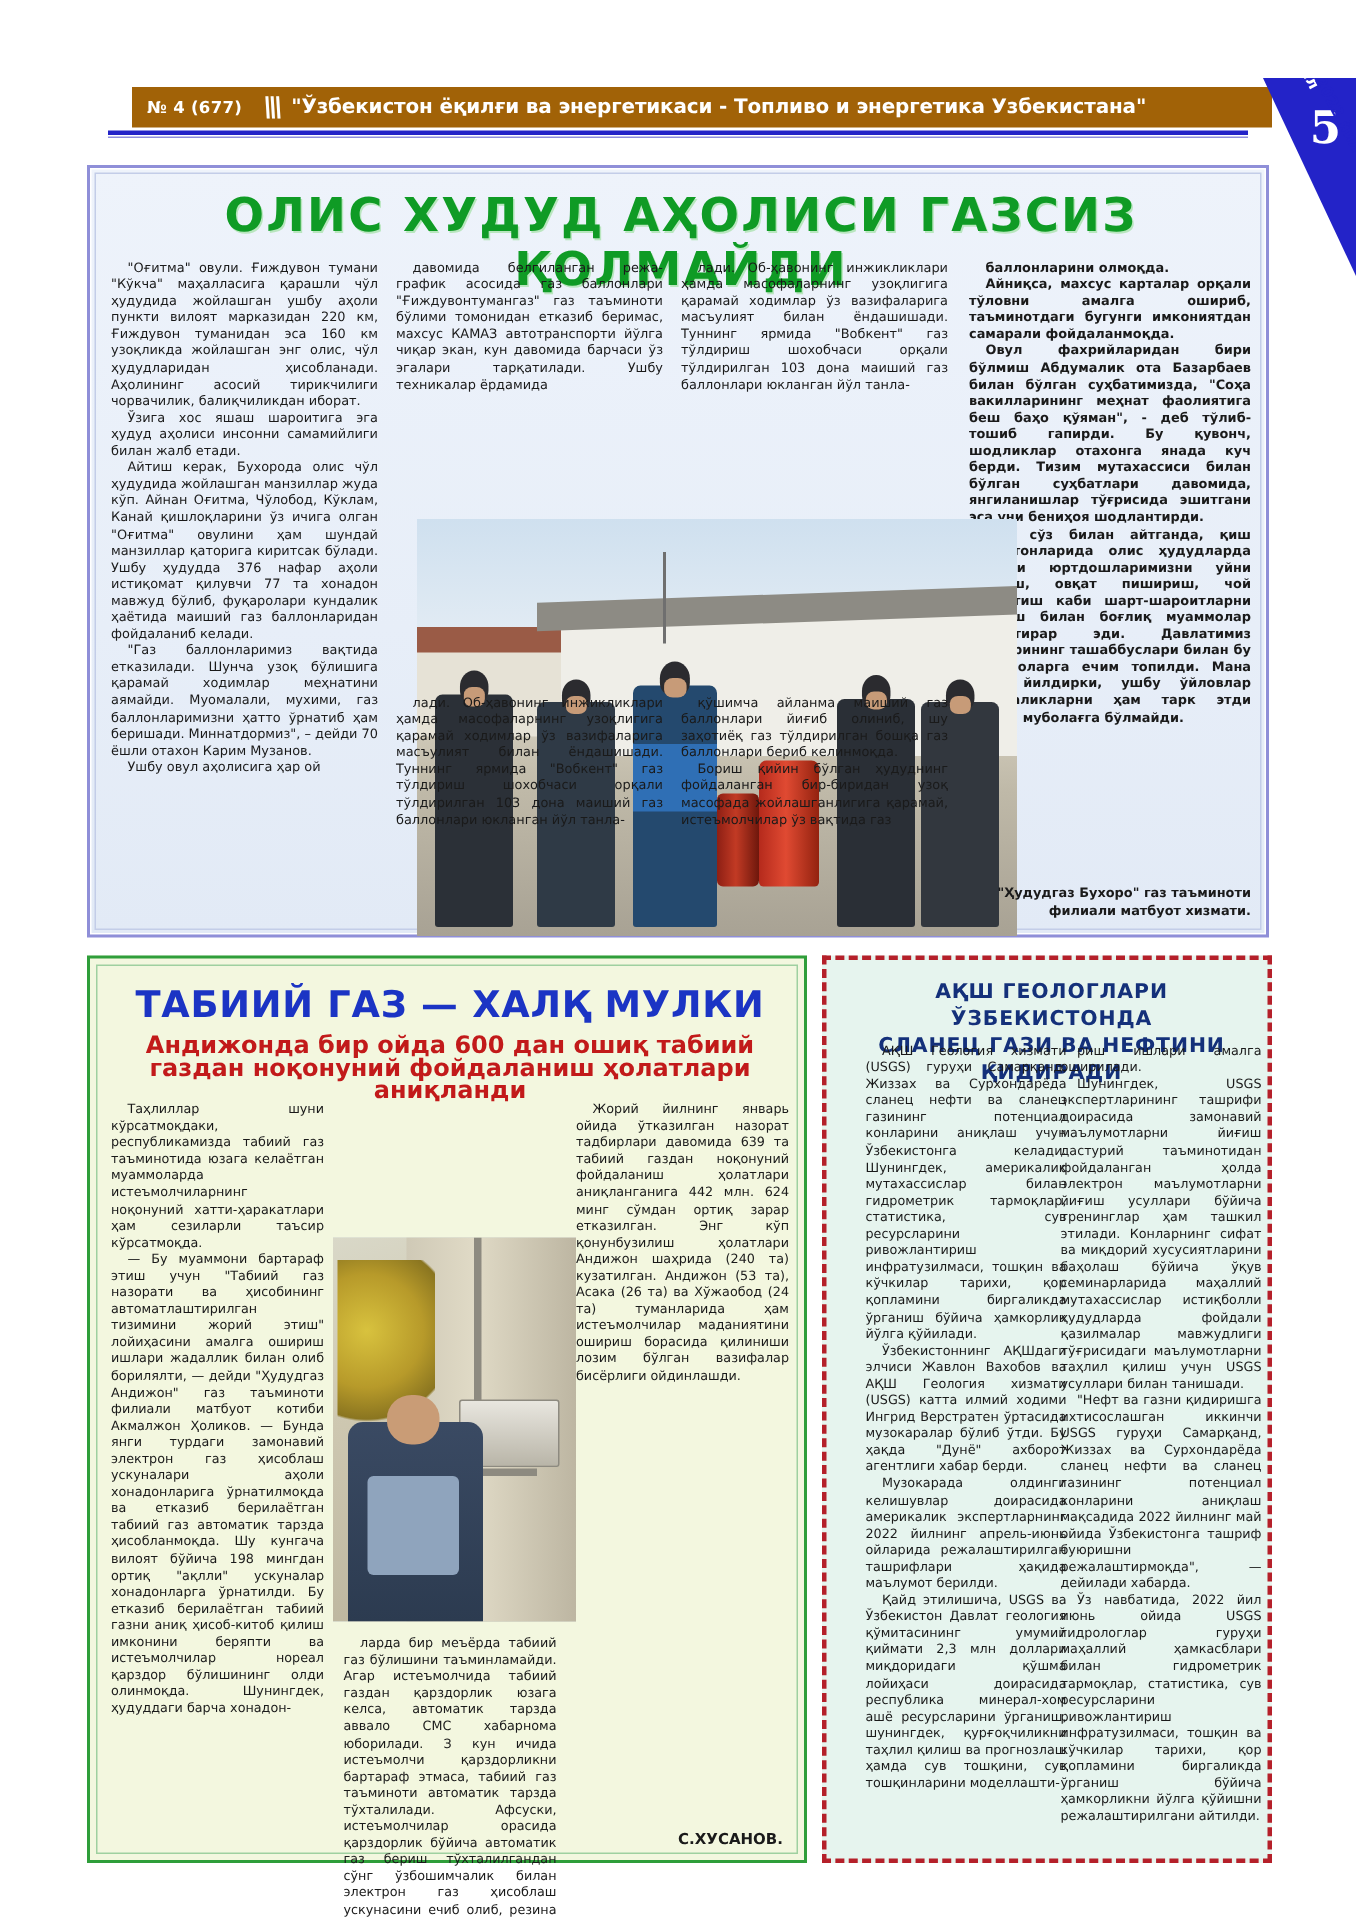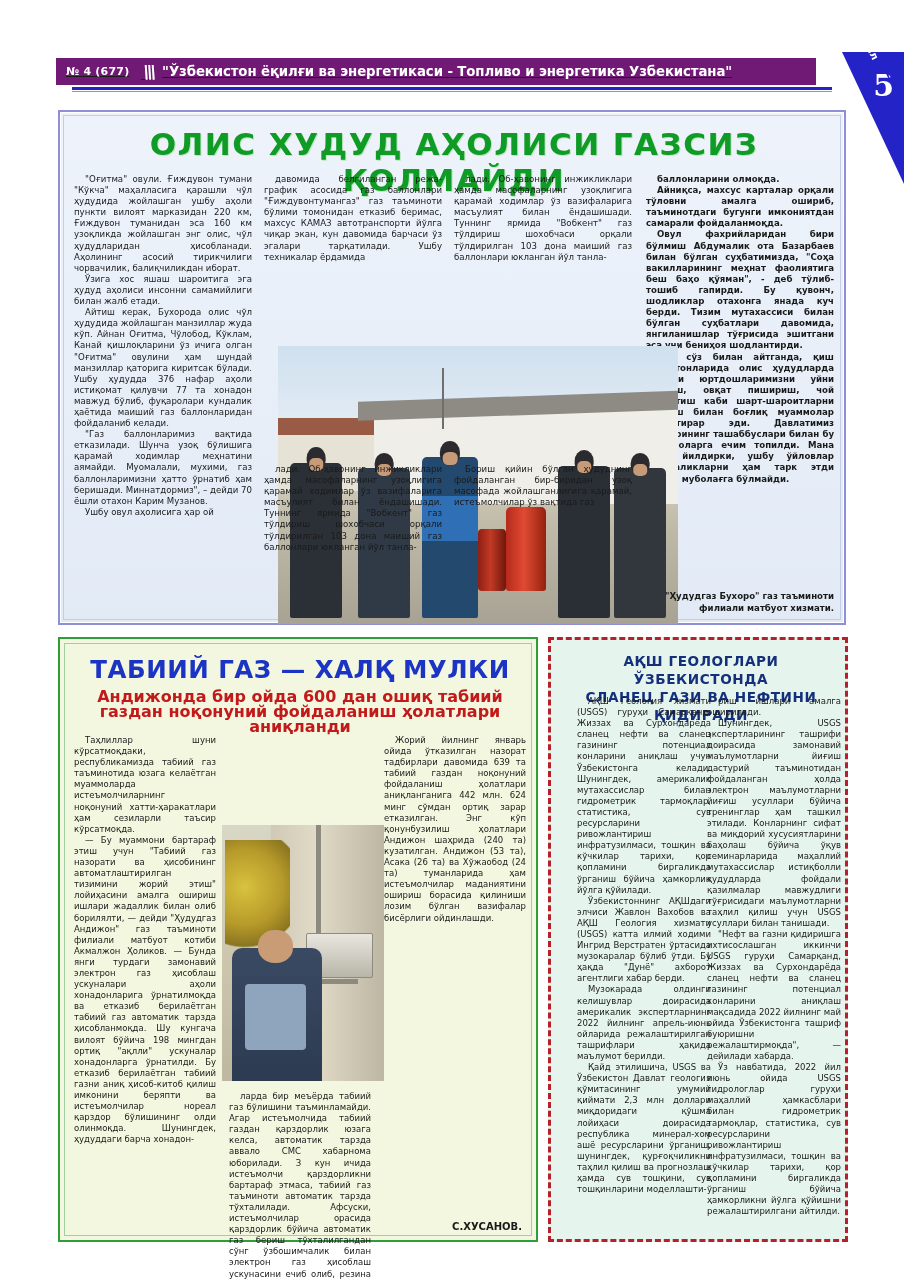--- a/index.html
+++ b/index.html
@@ -9,23 +9,23 @@
     font-family:"DejaVu Sans","Liberation Sans",sans-serif;
     color:#1a1a1a;
     overflow:hidden;
     position:relative;
   }
   .page{position:relative;width:904px;height:1280px;box-sizing:border-box;}
 
   
   .masthead{position:absolute;left:0;top:58px;width:904px;height:36px;}
   .mh-bar{
-    position:absolute;left:56px;top:0;width:760px;height:27px;
-    background:#701a75;
-    display:flex;align-items:center;text-decoration:underline;
+    position:absolute;left:88px;top:0;width:760px;height:27px;
+    background:#a16207;
+    display:flex;align-items:center;
   }
   .mh-issue{
     color:#ffffff;font-weight:bold;font-size:11px;
     padding-left:10px;letter-spacing:.2px;white-space:nowrap;
   }
   .mh-slashes{
     color:#ffffff;font-weight:bold;font-size:18px;
     padding:0 8px 0 14px;letter-spacing:-3px;transform:skewX(-14deg);
   }
   .mh-title{
@@ -278,20 +278,21 @@
         <div class="fig f5">
             <div class="fig-head"></div>
             <div class="fig-face"></div>
           </div>
       </div>
 
       <div class="col" style="left:190px;top:290px;width:178px;">
         <p>лади. Об-ҳавонинг инжикликлари ҳамда масофаларнинг узоқлигига қарамай ходимлар ўз вазифаларига масъулият билан ёндашишади. Туннинг ярмида "Вобкент" газ тўлдириш шохобчаси орқали тўлдирилган 103 дона маиший газ баллонлари юкланган йўл танла-</p>
       </div>
       <div class="col" style="left:380px;top:290px;width:178px;">
+        <p>қўшимча айланма маиший газ баллонлари йиғиб олиниб, шу заҳотиёқ газ тўлдирилган бошқа газ баллонлари бериб келинмоқда.</p>
         <p>Бориш қийин бўлган ҳудуднинг фойдаланган бир-биридан узоқ масофада жойлашганлигига қарамай, истеъмолчилар ўз вақтида газ</p>
       </div>
 
       <div class="art1-credit">"Ҳудудгаз Бухоро" газ таъминоти филиали матбуот хизмати.</div>
     </div>
   </div>
 
   <div class="art2">
     <div class="art2-inner"></div>
     <div class="art2-head">ТАБИИЙ ГАЗ — ХАЛҚ МУЛКИ</div>

